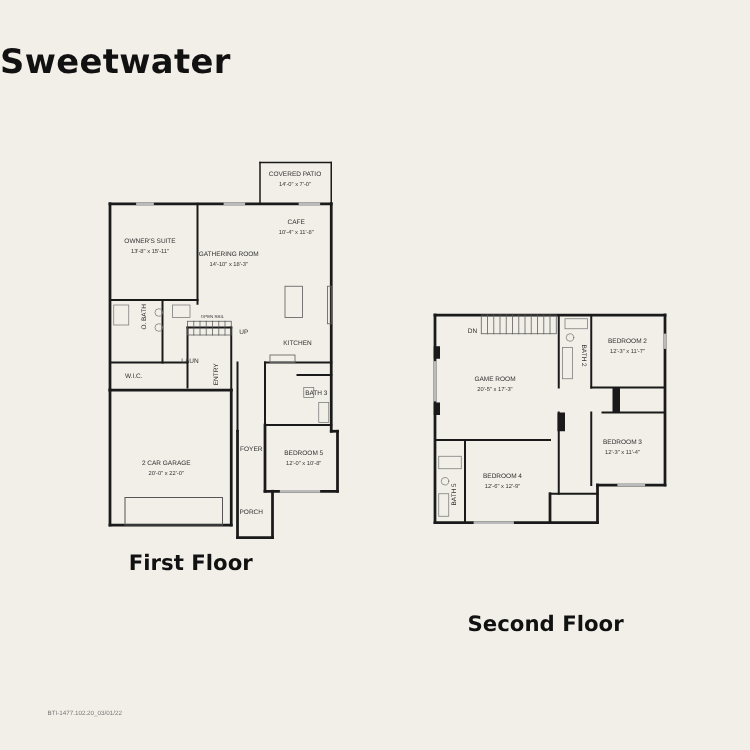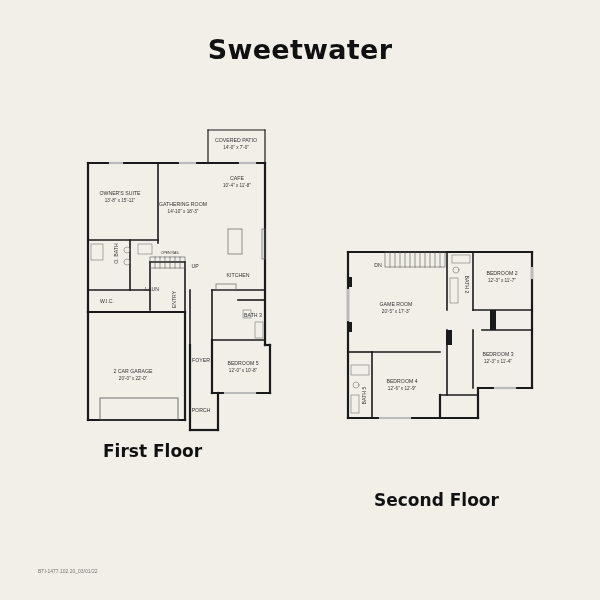--- a/index.html
+++ b/index.html
@@ -6,21 +6,21 @@
     body {
       width: 600px; height: 600px;
       background: #f2efe8;
       position: relative;
       overflow: hidden;
       font-family: "DejaVu Sans", sans-serif;
       color: #1a1a1a;
     }
     .title {
       position: absolute; left: 0; top: 34px; width: 600px;
-      text-align: center;
+      text-align: left;
       font-family: "DejaVu Sans", sans-serif;
       font-weight: bold; font-size: 27px; letter-spacing: 0.3px;
       color: #111;
     }
     .floor-label {
       position: absolute;
       font-family: "DejaVu Sans", sans-serif;
       font-weight: bold; font-size: 17px; color: #111; text-align: right;
     }
     .footer-code {

